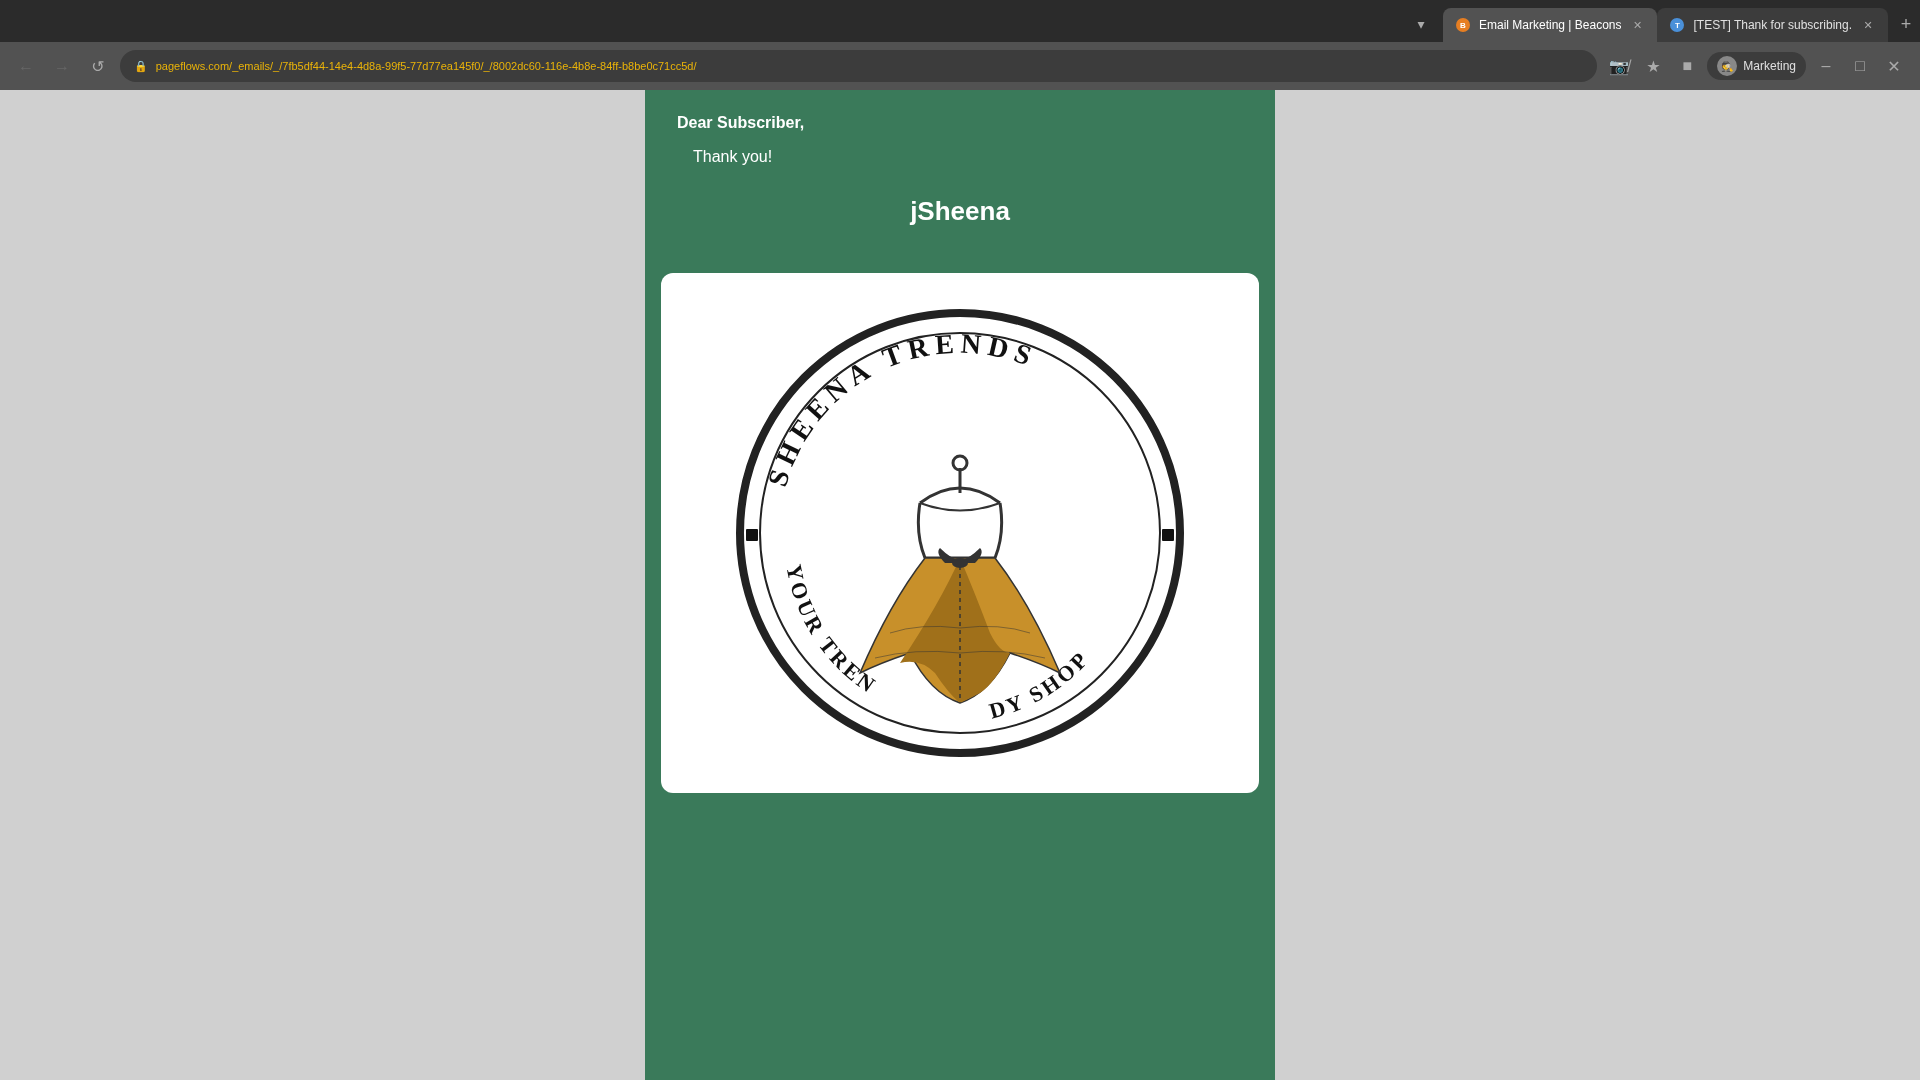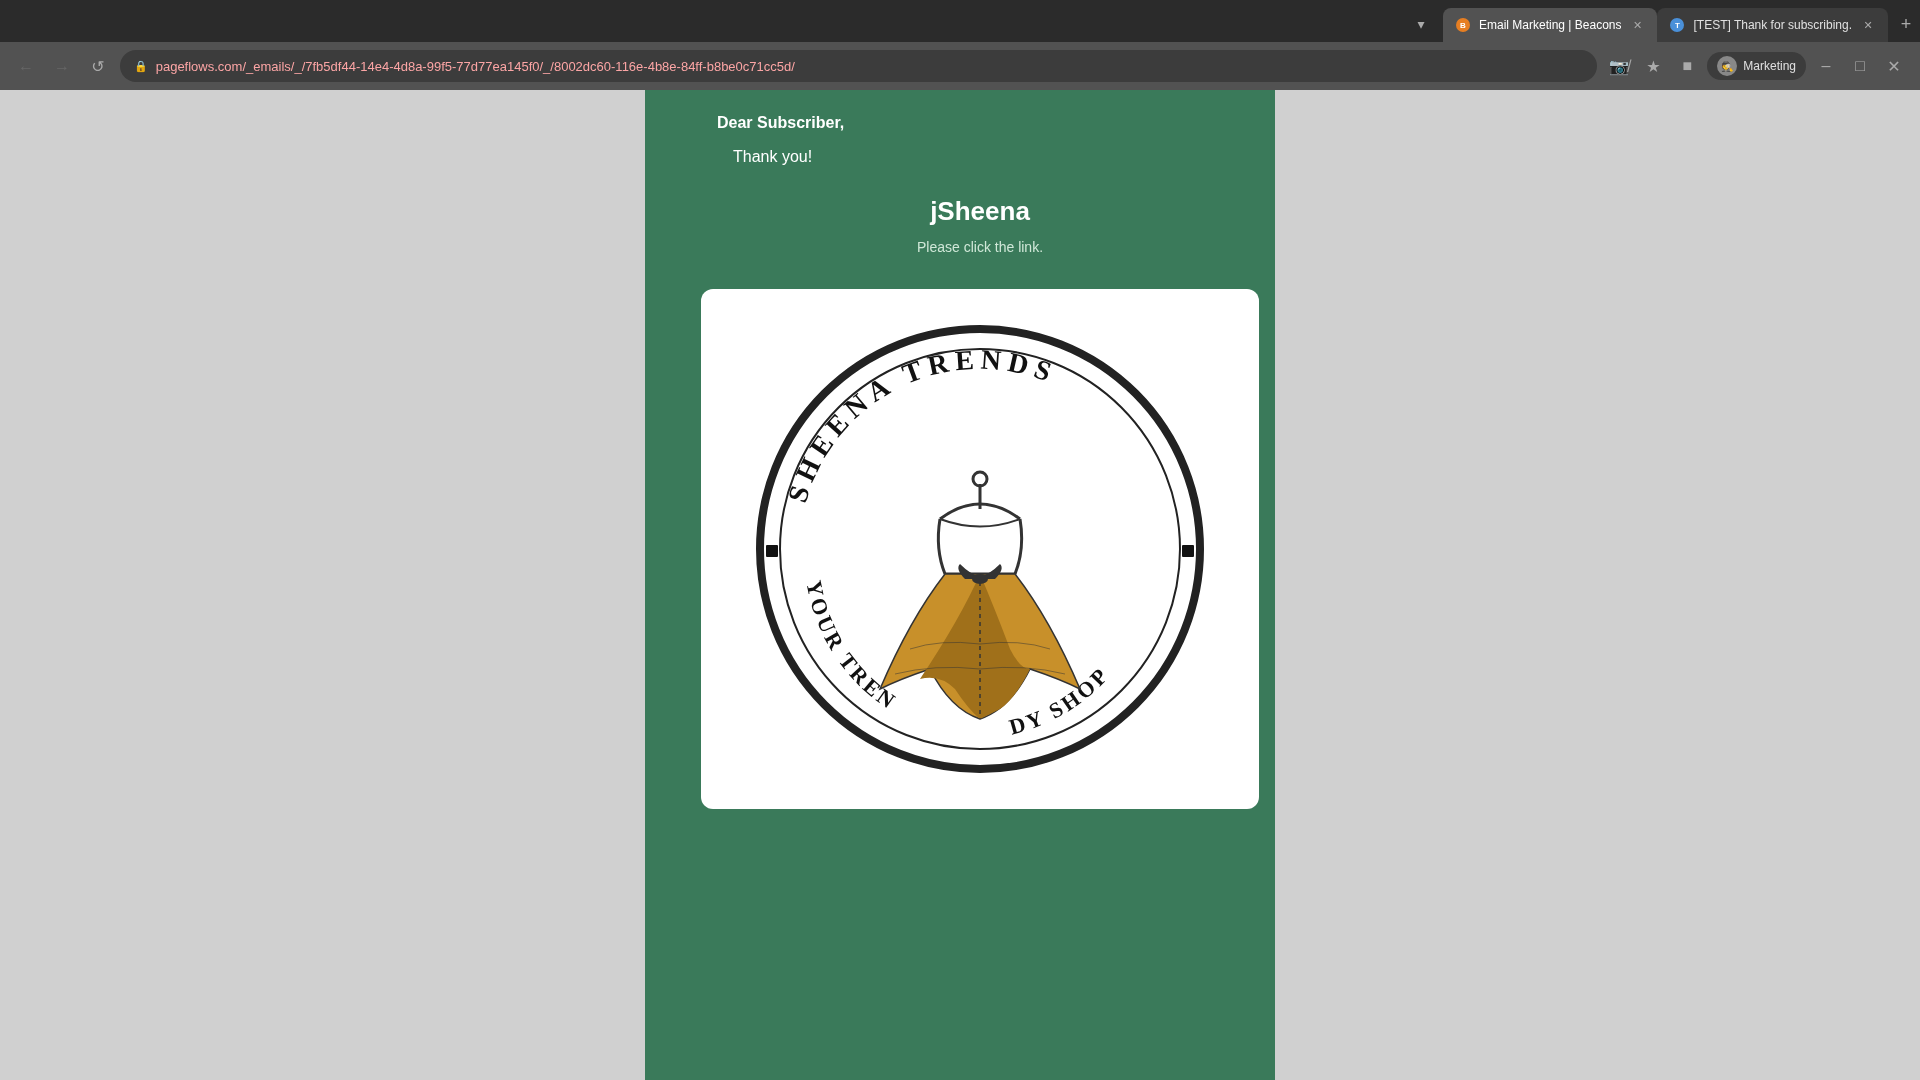--- a/index.html
+++ b/index.html
@@ -127,21 +127,21 @@
       border-radius: 20px;
       padding: 5px 14px;
       color: #e0e0e0;
       font-size: 13px;
       display: flex;
       align-items: center;
       gap: 8px;
       height: 32px;
     }
     .address-bar .lock-icon { color: #aaa; font-size: 11px; }
-    .address-text { flex: 1; font-size: 13px; color: #fca5a5; }
+    .address-text { flex: 1; font-size: 11px; color: #eab308; }
     .toolbar-actions {
       display: flex;
       gap: 6px;
       align-items: center;
     }
     .toolbar-icon {
       width: 28px;
       height: 28px;
       display: flex;
       align-items: center;
@@ -179,21 +179,20 @@
       height: calc(1080px - 90px);
       background: #d0d0d0;
       display: flex;
       justify-content: center;
       overflow: hidden;
     }
     .email-container {
       width: 630px;
       background: #3a7a5a;
       margin-top: 0;
-      padding-left: 40px;
     }
     .email-header-section {
       background: #3a7a5a;
       padding: 24px 32px 30px 32px;
       color: white;
     }
     .greeting-text {
       font-size: 16px;
       font-weight: 600;
       margin-bottom: 16px;
@@ -302,21 +301,20 @@
 </div>
 
 <div class="page-wrapper">
   <div class="email-container">
 
     <div class="email-header-section">
       <p class="greeting-text">Dear Subscriber,</p>
       <p class="thank-you-text">Thank you!</p>
       <div class="brand-section">
         <div class="brand-name">jSheena</div>
-        <div class="click-link-text">Please click the link.</div>
       </div>
     </div>
 
     <div class="logo-card">
       <div class="logo-circle-container">
 
         <svg class="logo-svg" viewBox="0 0 480 480" xmlns="http://www.w3.org/2000/svg">
 
           <circle cx="240" cy="240" r="220" fill="white" stroke="#222" stroke-width="8"></circle>
           <circle cx="240" cy="240" r="200" fill="white" stroke="#222" stroke-width="2"></circle>

